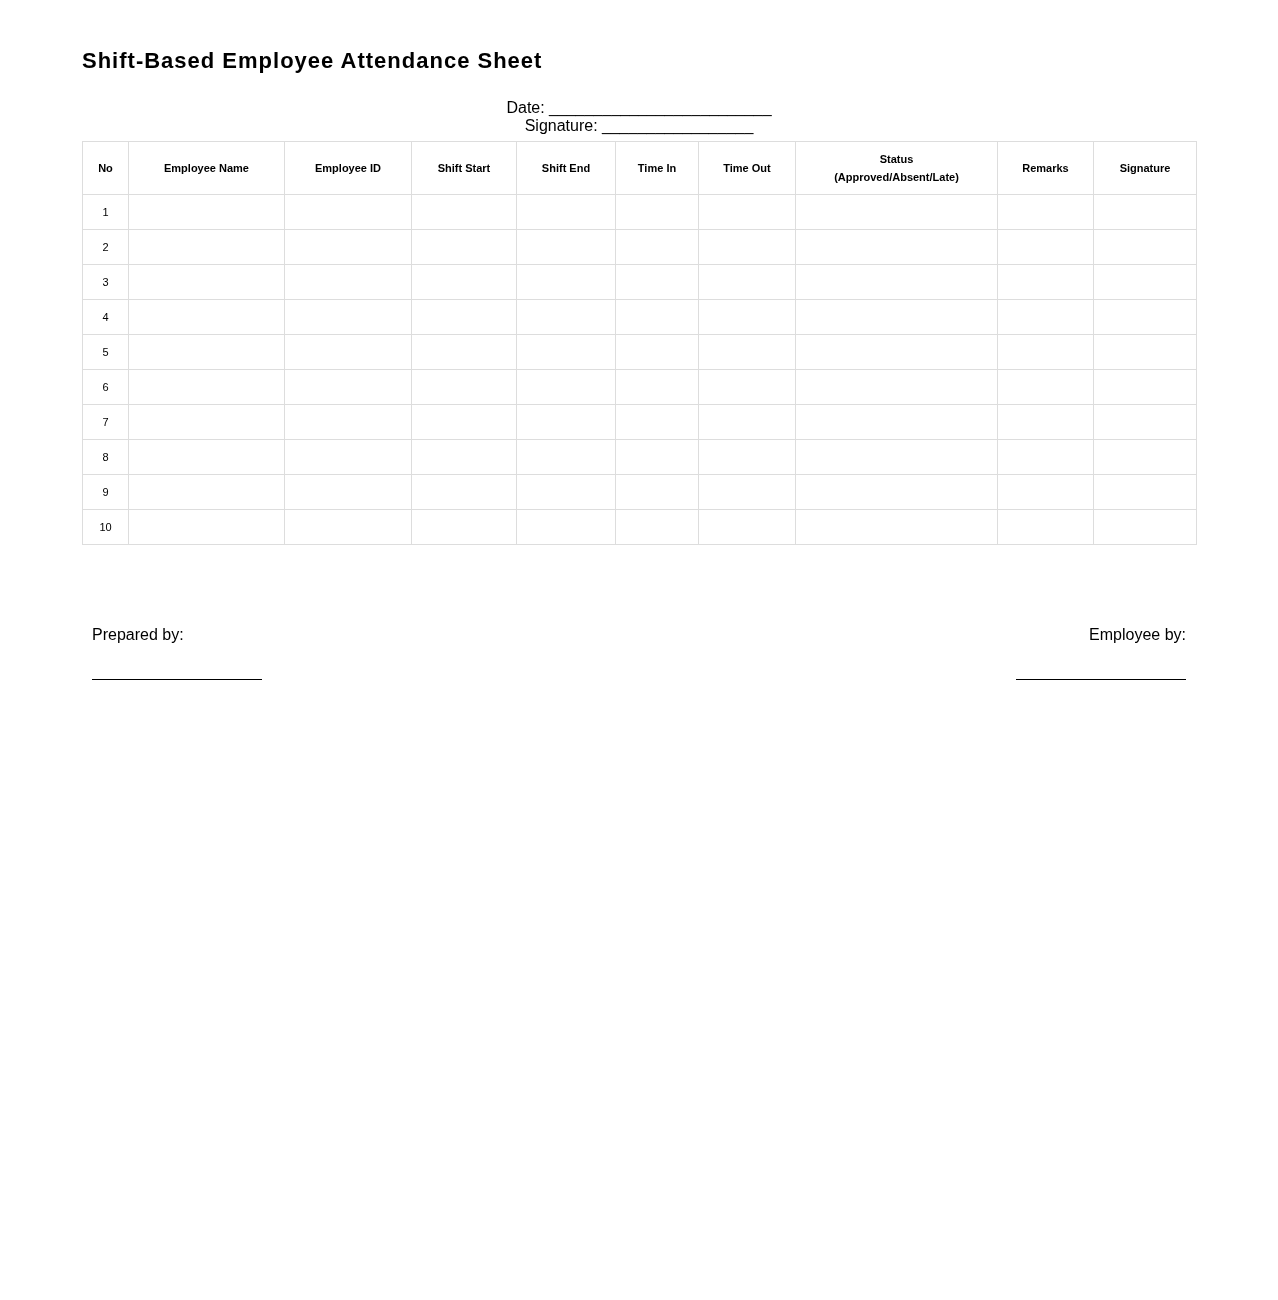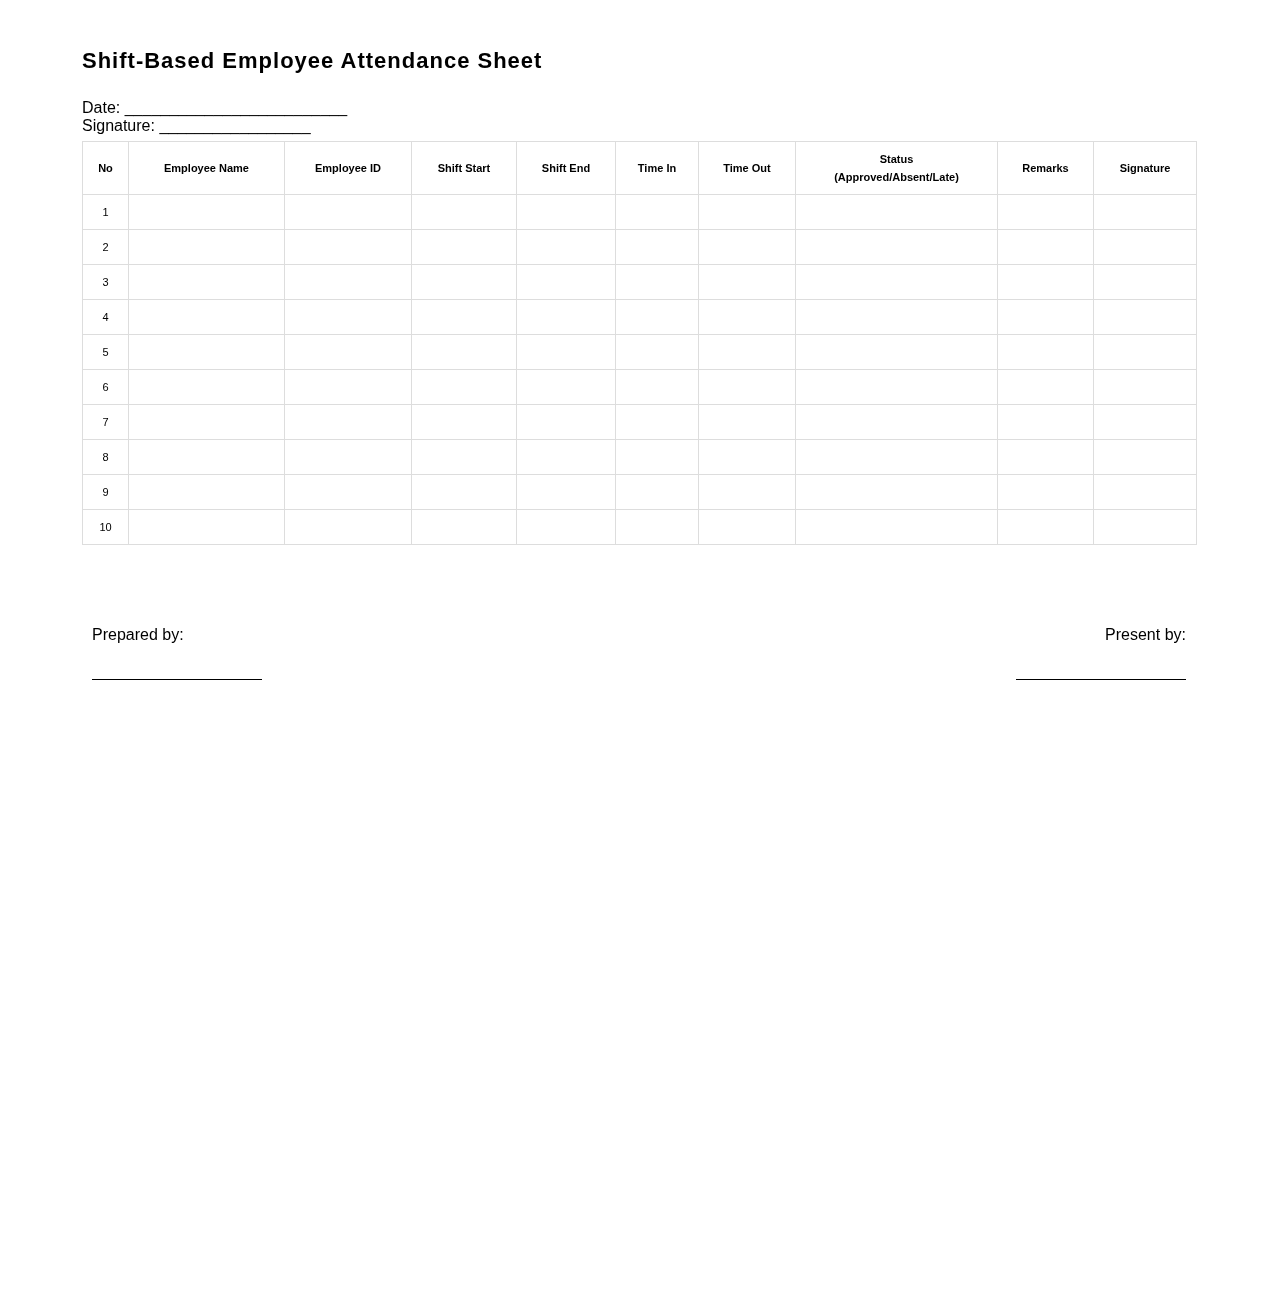--- a/index.html
+++ b/index.html
@@ -5,21 +5,21 @@
   html, body { margin: 0; padding: 0; background: #ffffff; }
   body {
     width: 1278px; height: 1300px; position: relative;
     font-family: "Liberation Sans", sans-serif; color: #000;
   }
   .page { position: absolute; left: 82px; top: 46px; width: 1114px; }
   h1 {
     margin: 0; font-size: 22px; font-weight: bold; letter-spacing: 1px;
     line-height: 30px;
   }
-  .meta { margin-top: 23px; font-size: 16px; line-height: 18px; }
+  .meta { margin-top: 23px; font-size: 16px; line-height: 18px; text-align: center; }
   .meta div { white-space: nowrap; }
   table {
     margin-top: 6px; border-collapse: collapse; width: 1114px;
     table-layout: fixed; font-size: 11px;
   }
   th, td { border: 1px solid #dddddd; text-align: center; padding: 0; }
   th { font-weight: bold; height: 52px; line-height: 18px; }
   td { height: 34px; }
   .footer { position: absolute; left: 92px; top: 618px; width: 1094px; font-size: 16px; }
   .sig { position: absolute; top: 0; margin-top: 8px; }
@@ -192,16 +192,16 @@
       </tbody>
   </table>
 </div>
 
 <div class="footer">
   <div class="sig left">
     <div>Prepared by:</div>
     <div class="sig-line"></div>
   </div>
   <div class="sig right">
-    <div>Present by:</div>
+    <div>Employee by:</div>
     <div class="sig-line"></div>
   </div>
 </div>
 
 </body></html>

